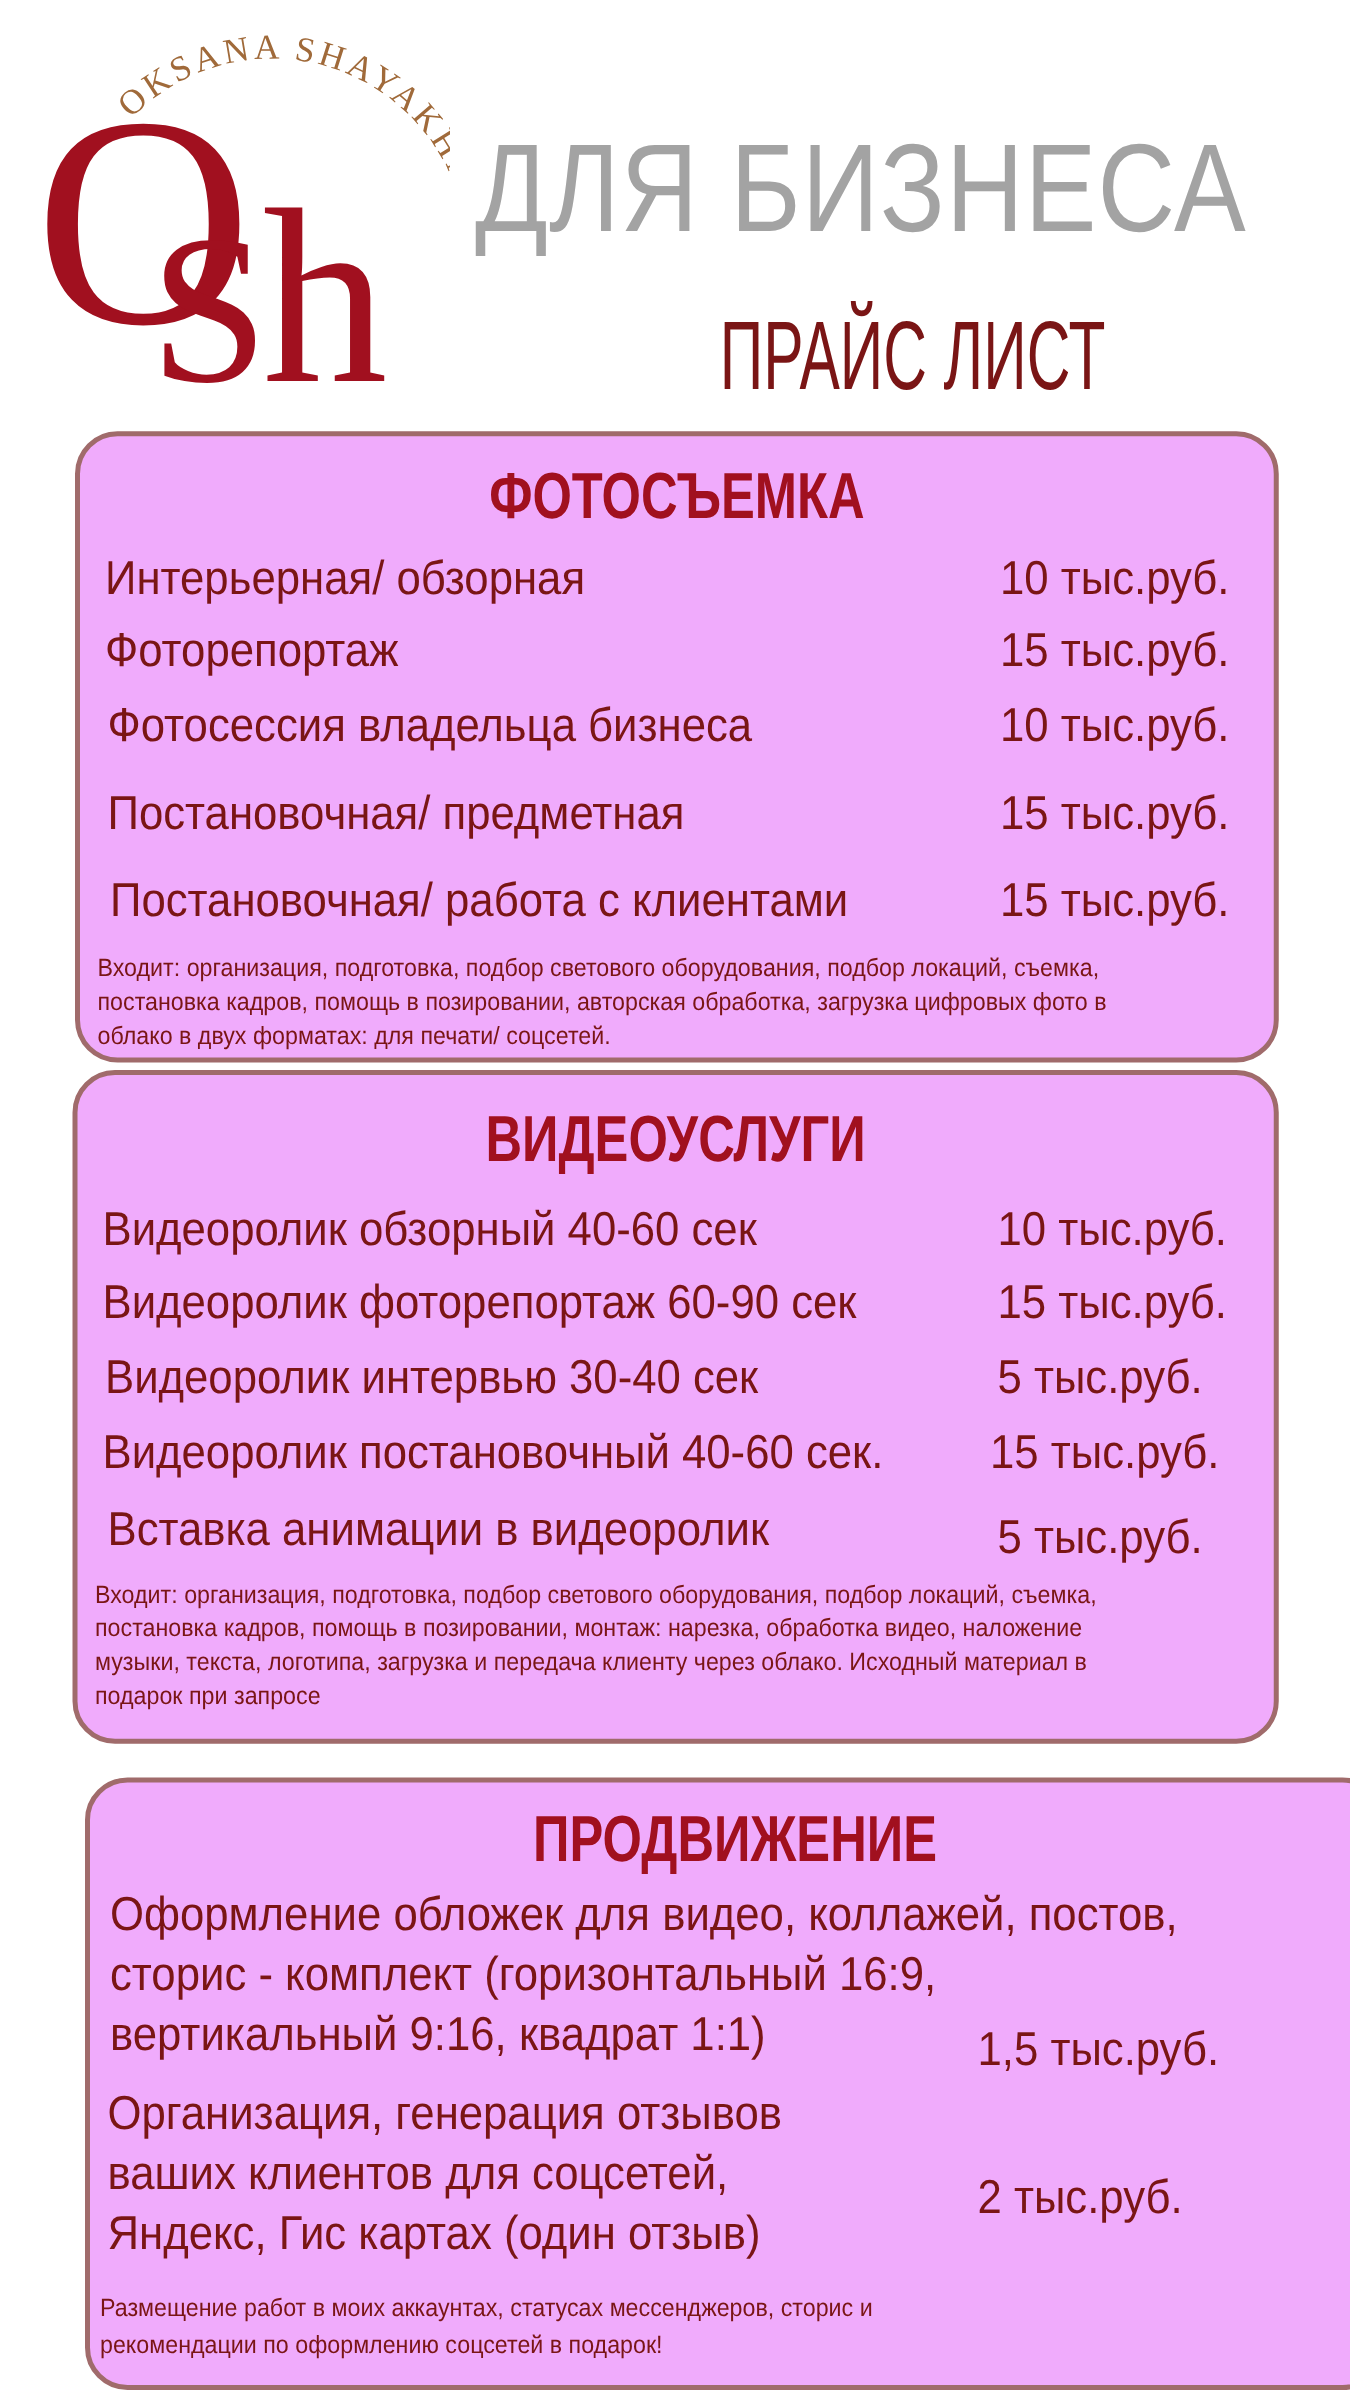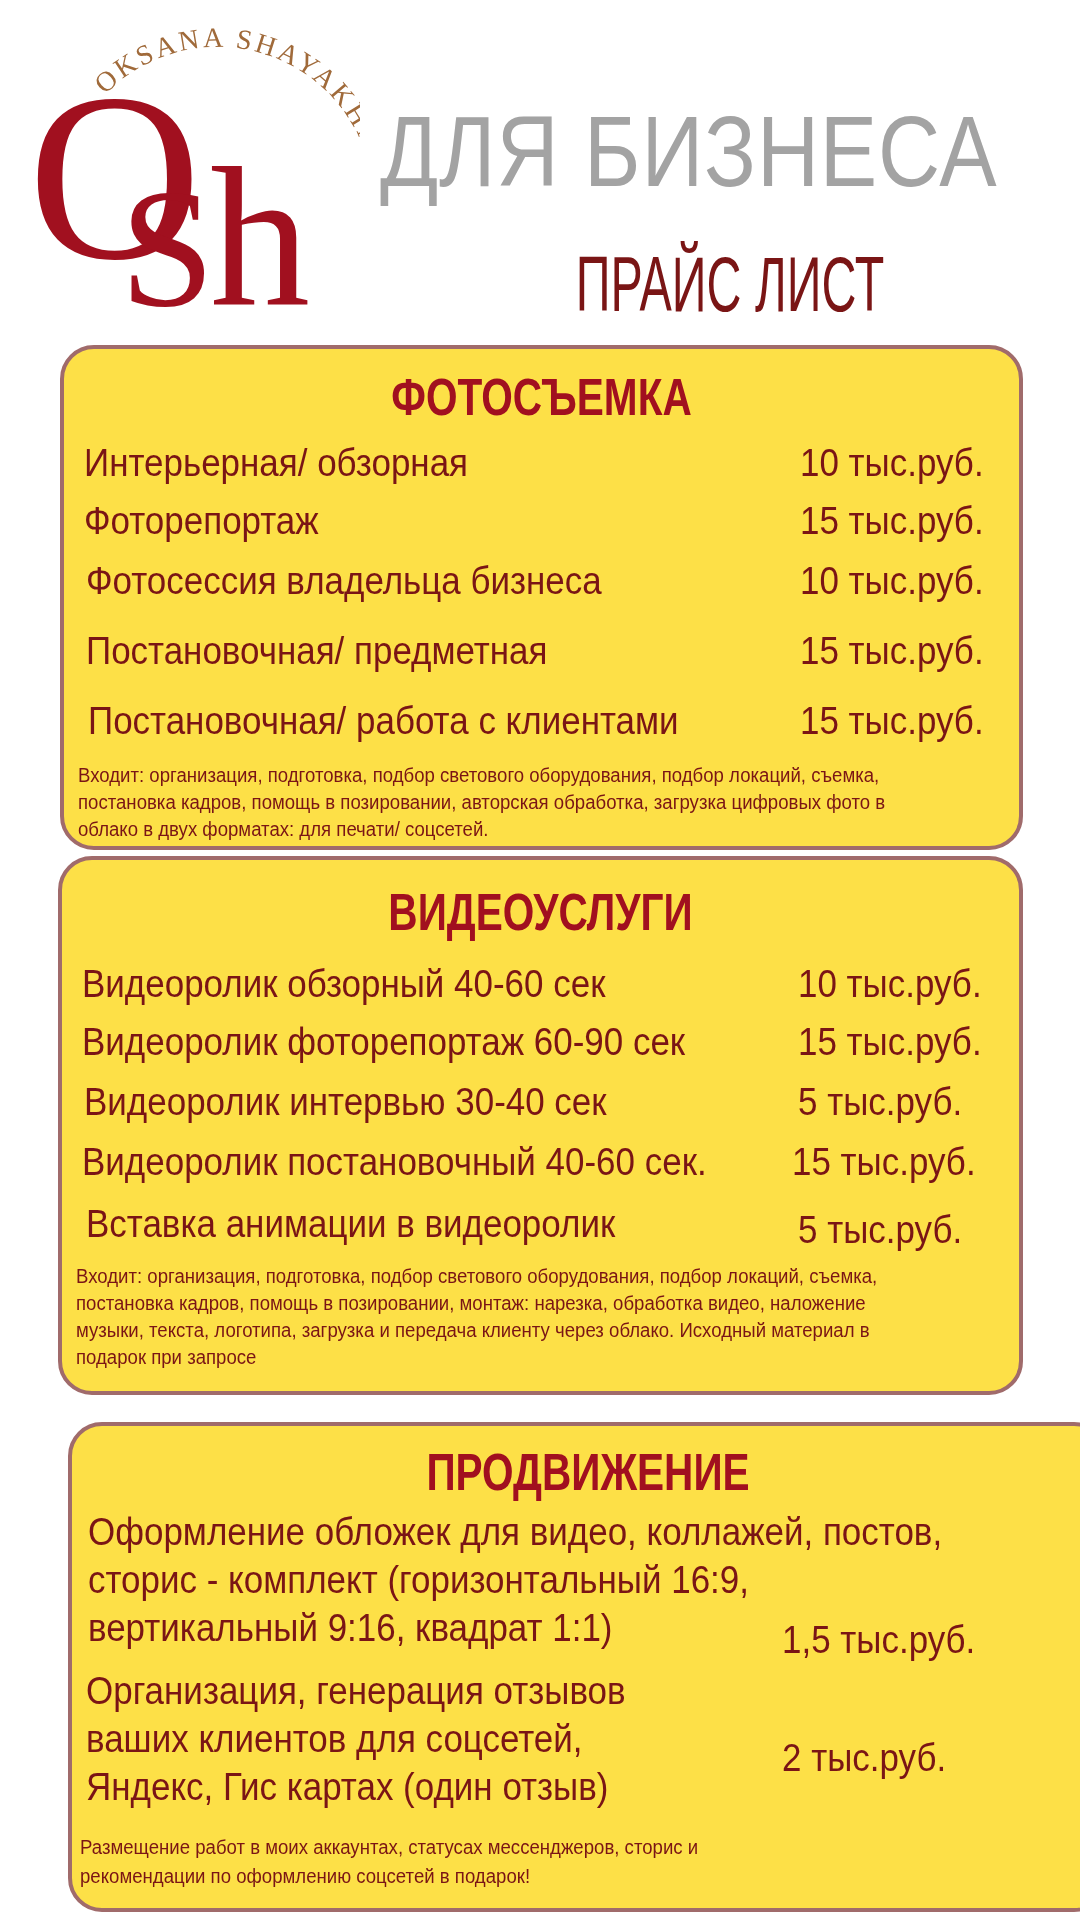--- a/index.html
+++ b/index.html
@@ -8,21 +8,21 @@
   .abs { position:absolute; }
   
   .logo { left:20px; top:20px; width:340px; height:300px; }
   .logo svg { width:100%; height:100%; }
   
   .title-main { left:380px; top:96px; width:680px; font-size:100px; line-height:110px; color:#A3A3A3;
                 transform:scaleX(0.86); transform-origin:left top; letter-spacing:1px; white-space:nowrap; }
   .title-sub { left:450px; top:242px; width:560px; text-align:center; font-size:78px; line-height:84px; color:#7A1515;
                transform:scaleX(0.62); transform-origin:center top; white-space:nowrap; }
   
-  .card { border:4px solid #A06B6B; border-radius:34px; box-sizing:border-box; background:#fde047; }
+  .card { border:4px solid #A06B6B; border-radius:34px; box-sizing:border-box; background:#f0abfc; }
   .card-1 { left:60px; top:345px; width:963px; height:505px; }
   .card-2 { left:58px; top:856px; width:965px; height:539px; }
   .card-3 { left:68px; top:1422px; width:1040px; height:490px; }
   .heading { position:absolute; left:0; right:0; text-align:center; color:#A1101F; font-weight:bold;
              font-size:52px; line-height:56px; transform:scaleX(0.78); transform-origin:center; white-space:nowrap; }
   .row { position:absolute; color:#7A1515; font-size:38px; line-height:44px; white-space:nowrap;
          transform:scaleX(0.92); transform-origin:left center; }
   .price { position:absolute; color:#7A1515; font-size:38px; line-height:44px; white-space:nowrap;
            transform:scaleX(0.92); transform-origin:left center; }
   .note { position:absolute; color:#7A1515; font-size:20px; line-height:27px; white-space:nowrap;

